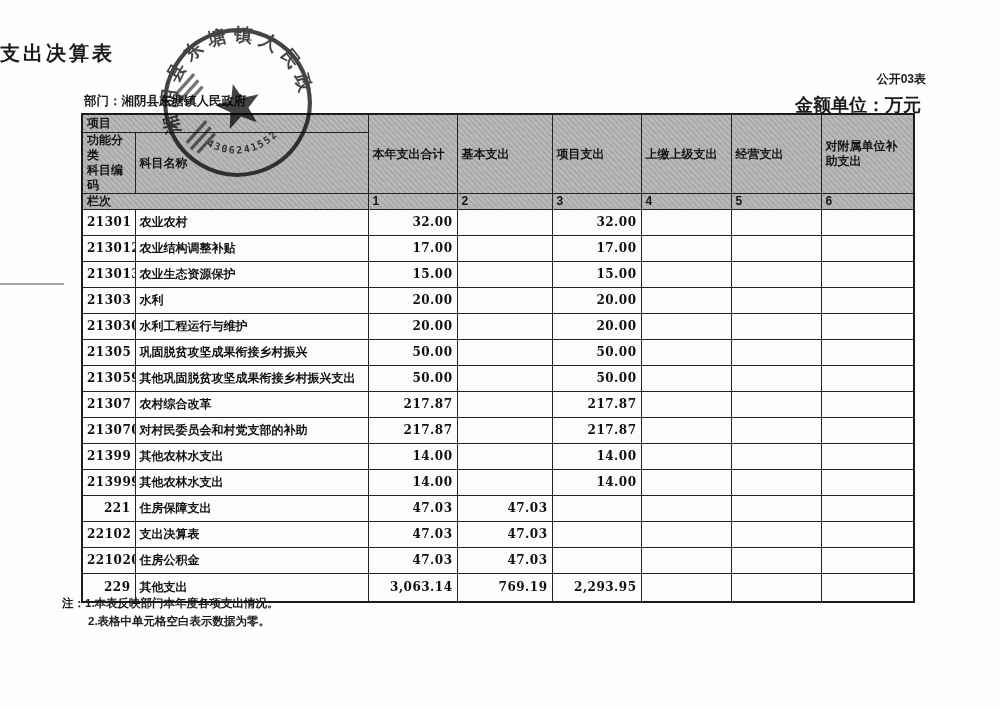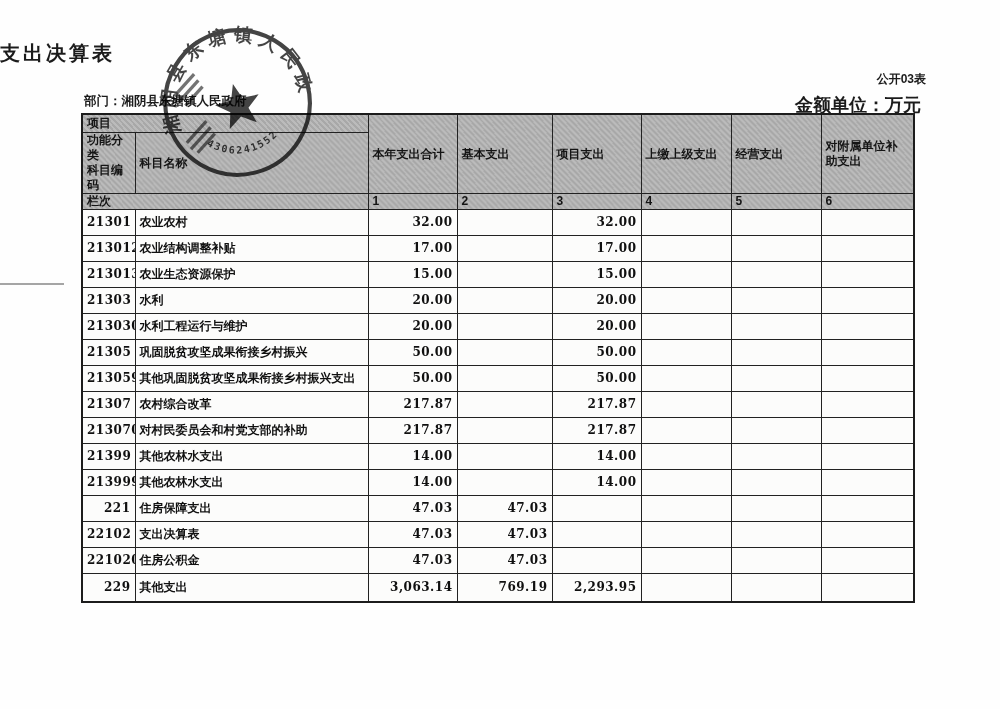--- a/index.html
+++ b/index.html
@@ -269,20 +269,22 @@
         <td class="c-num">769.19</td>
         <td class="c-num">2,293.95</td>
         <td class="c-num"></td>
         <td class="c-num"></td>
         <td class="c-num"></td>
       </tr>
     </tbody>
 </table>
 
 <div class="notes">
+  <div class="n1">注：1.本表反映部门本年度各项支出情况。</div>
+  <div class="n2">2.表格中单元格空白表示数据为零。</div>
 </div>
 
 <div class="artifact"></div>
 
 <svg class="seal" viewBox="0 0 175 175" xmlns="http://www.w3.org/2000/svg">
   <g transform="rotate(-14 87 87)" fill="none" stroke="none">
     <circle cx="87" cy="87" r="79" fill="none" stroke="#1a1a1a" stroke-width="4.5"></circle>
     <path id="sealArc" d="M 20 105 A 69 69 0 1 1 154 105" fill="none"></path>
     <text font-size="20" font-weight="bold" fill="#1a1a1a" letter-spacing="7" font-family="Liberation Sans, DejaVu Sans, sans-serif">
       <textPath href="#sealArc" startOffset="2">湘阴县东塘镇人民政府</textPath>

